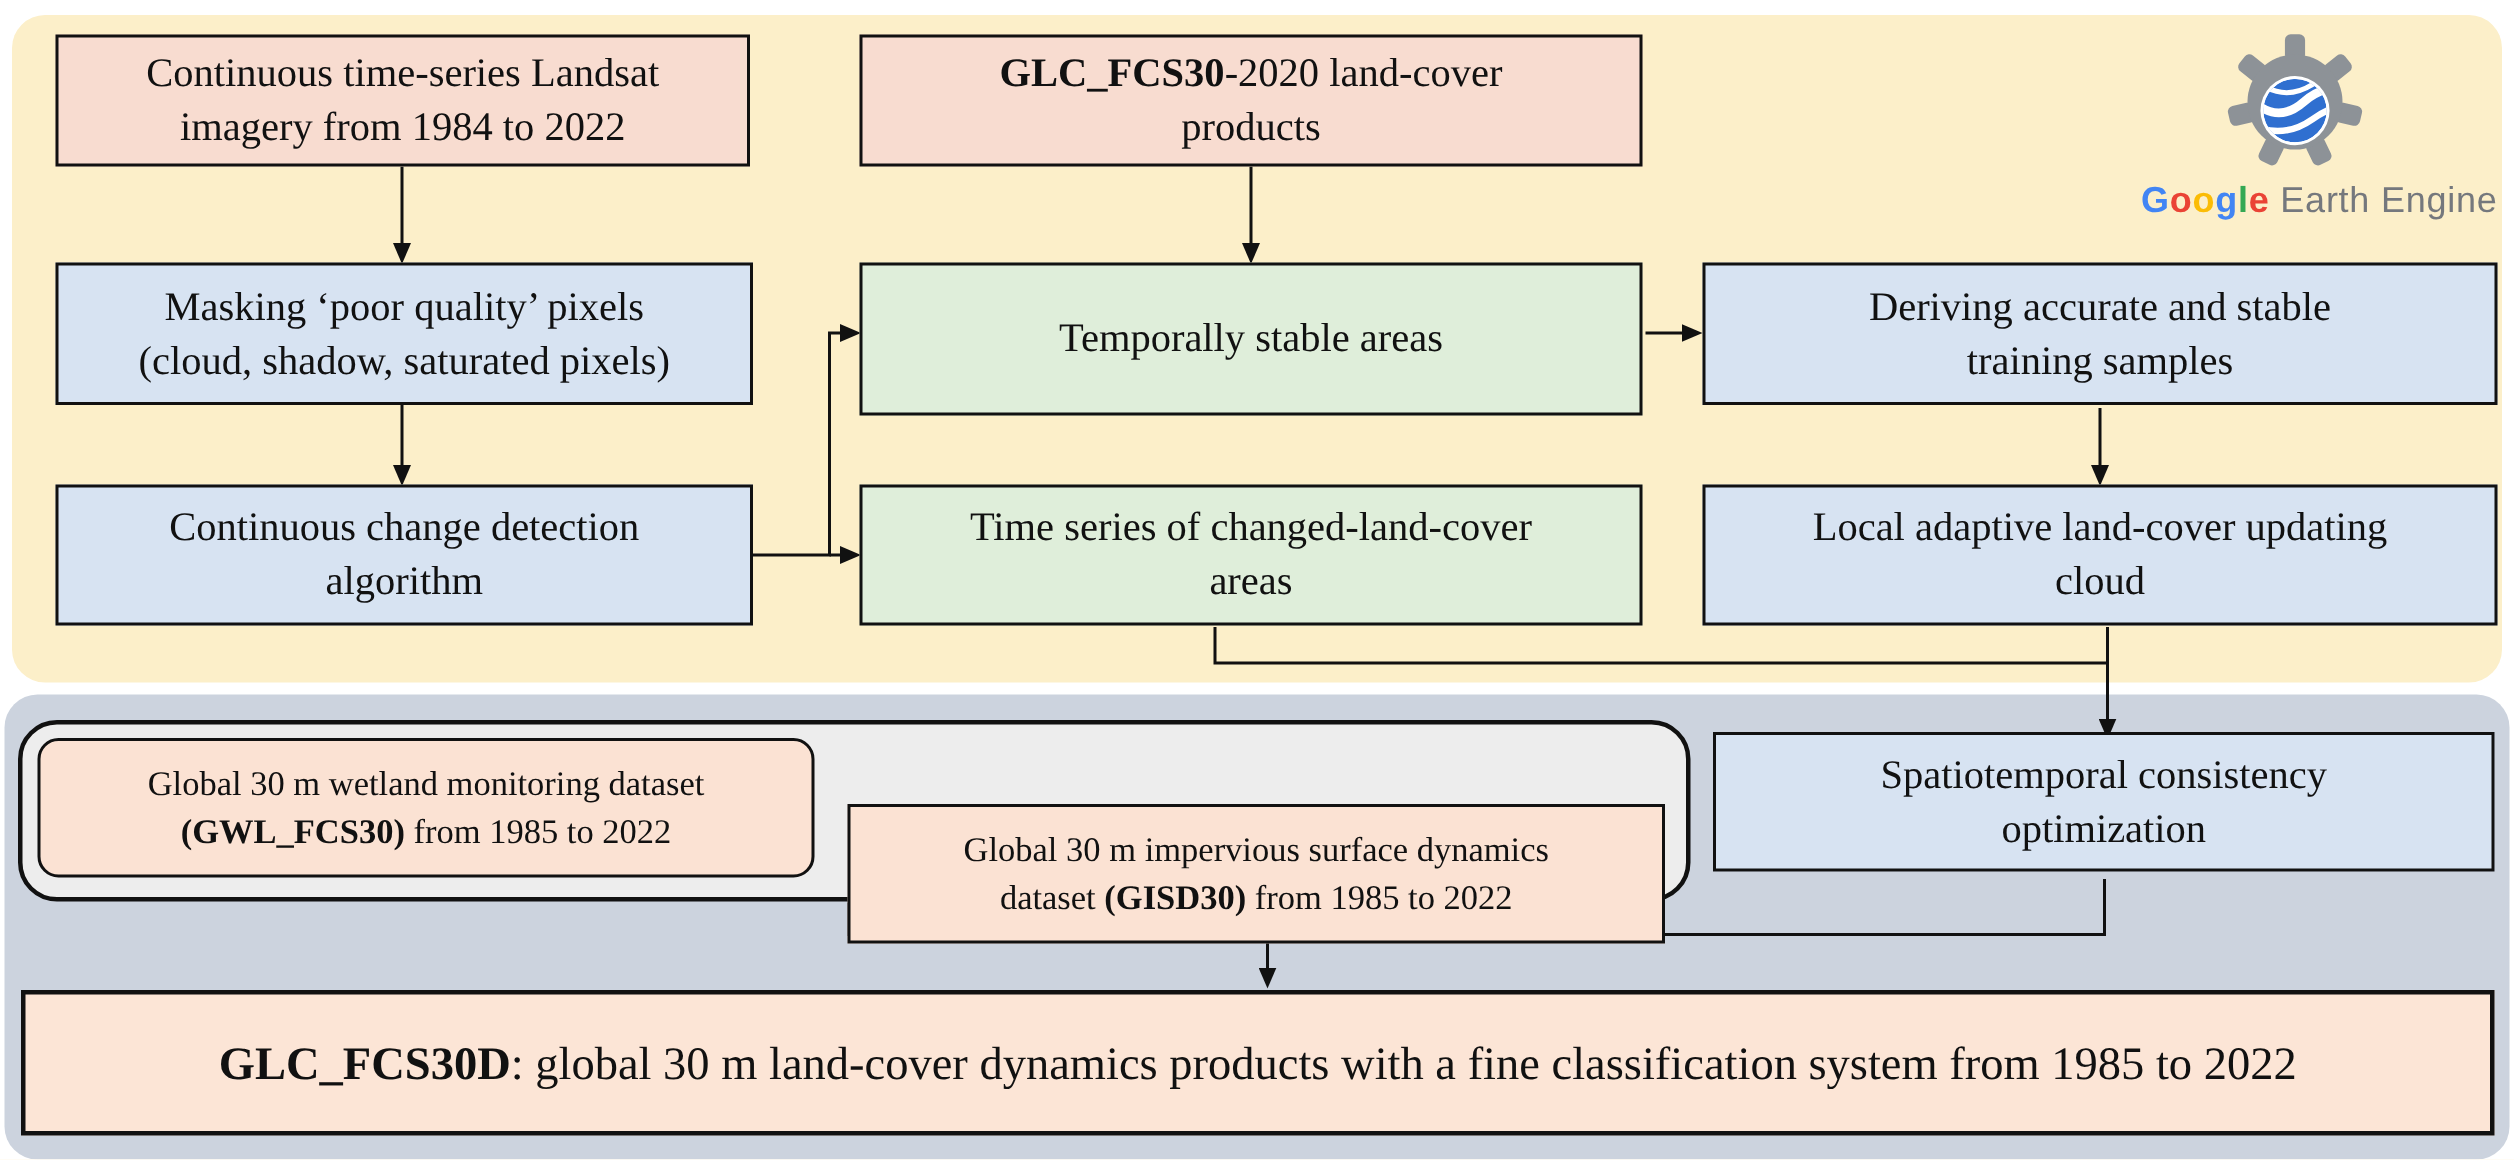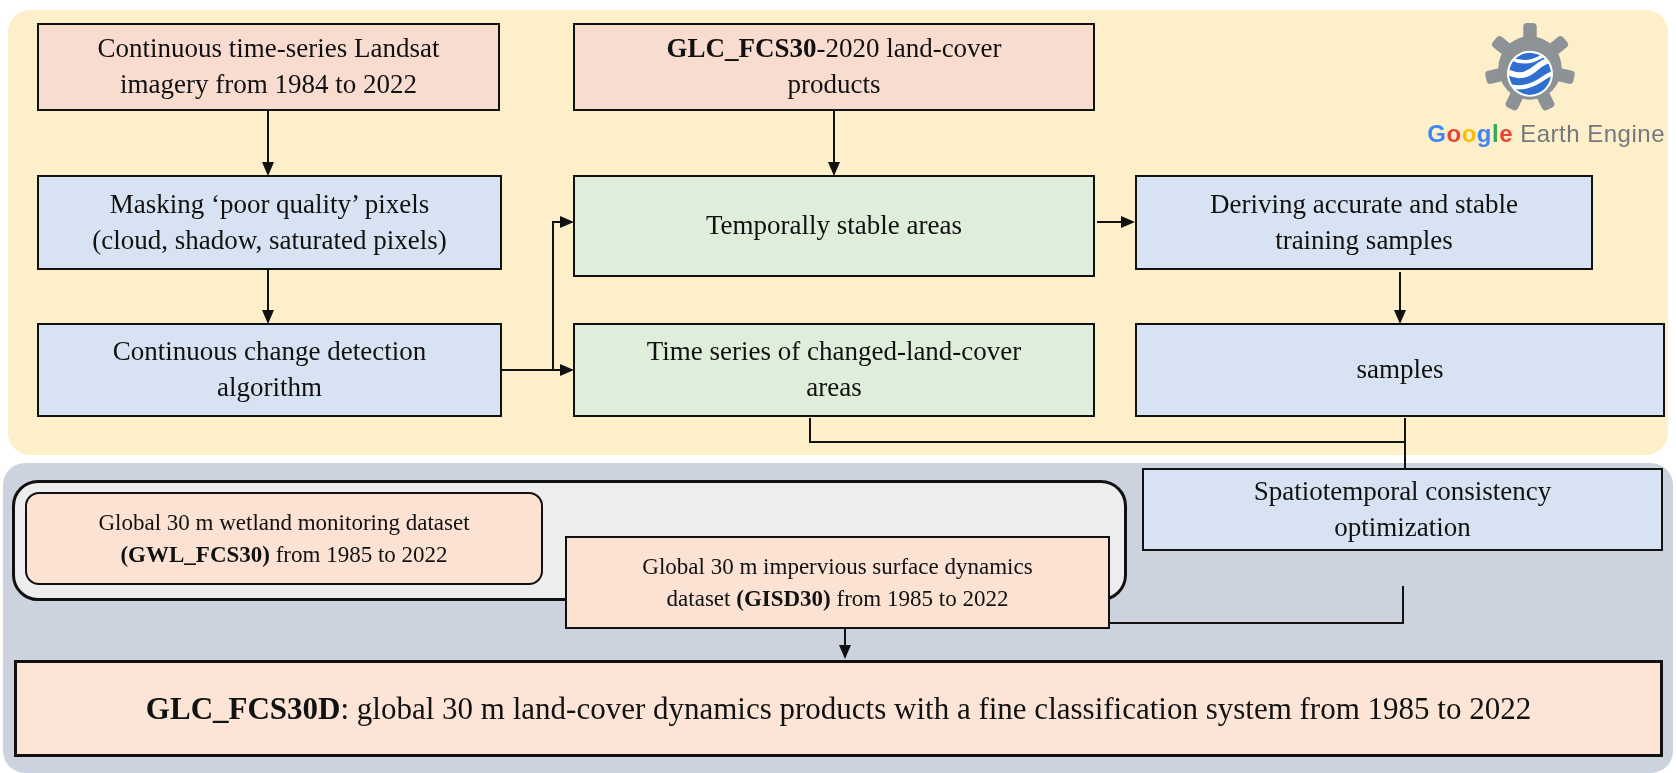--- a/index.html
+++ b/index.html
@@ -93,50 +93,51 @@
 
   <div class="box blue" style="left:37px;top:175px;width:465px;height:95px;">
     <span>Masking ‘poor quality’ pixels</span>
     <span>(cloud, shadow, saturated pixels)</span>
   </div>
 
   <div class="box green" style="left:573px;top:175px;width:522px;height:102px;">
     <span>Temporally stable areas</span>
   </div>
 
-  <div class="box blue" style="left:1135px;top:175px;width:458px;height:95px;">
+  <div class="box blue" style="left:1135px;top:175px;width:530px;height:95px;">
     <span>Deriving accurate and stable</span>
     <span>training samples</span>
   </div>
 
   <div class="box green" style="left:573px;top:323px;width:522px;height:94px;">
     <span>Time series of changed-land-cover</span>
     <span>areas</span>
   </div>
 
   <div class="box blue" style="left:37px;top:323px;width:465px;height:94px;">
     <span>Continuous change detection</span>
     <span>algorithm</span>
   </div>
 
   <div class="box blue" style="left:1135px;top:323px;width:530px;height:94px;">
-    <span>samples</span>
+    <span>Local adaptive land-cover updating</span>
+    <span>cloud</span>
   </div>
 
   <div class="box pinkb small" style="left:25px;top:492px;width:518px;height:93px;border-radius:14px;">
     <span>Global 30 m wetland monitoring dataset</span>
     <span><span class="b">(GWL_FCS30)</span><span> from 1985 to 2022</span></span>
   </div>
 
   <div class="box pinkb small" style="left:565px;top:492px;width:545px;height:93px;margin-top:44px;">
     <span>Global 30 m impervious surface dynamics</span>
     <span><span>dataset </span><span class="b">(GISD30)</span><span> from 1985 to 2022</span></span>
   </div>
 
-  <div class="box blue" style="left:1142px;top:468px;width:521px;height:83px;">
+  <div class="box blue" style="left:1142px;top:488px;width:521px;height:93px;">
     <span>Spatiotemporal consistency</span>
     <span>optimization</span>
   </div>
 
   <div id="final-box">
     <span><span class="b">GLC_FCS30D</span><span>: global 30 m land-cover dynamics  products with a fine classification system from 1985 to 2022</span></span>
   </div>
 
   <div id="gee-logo">
     <svg id="gee-gear" width="96" height="96" viewBox="0 0 100 100">

